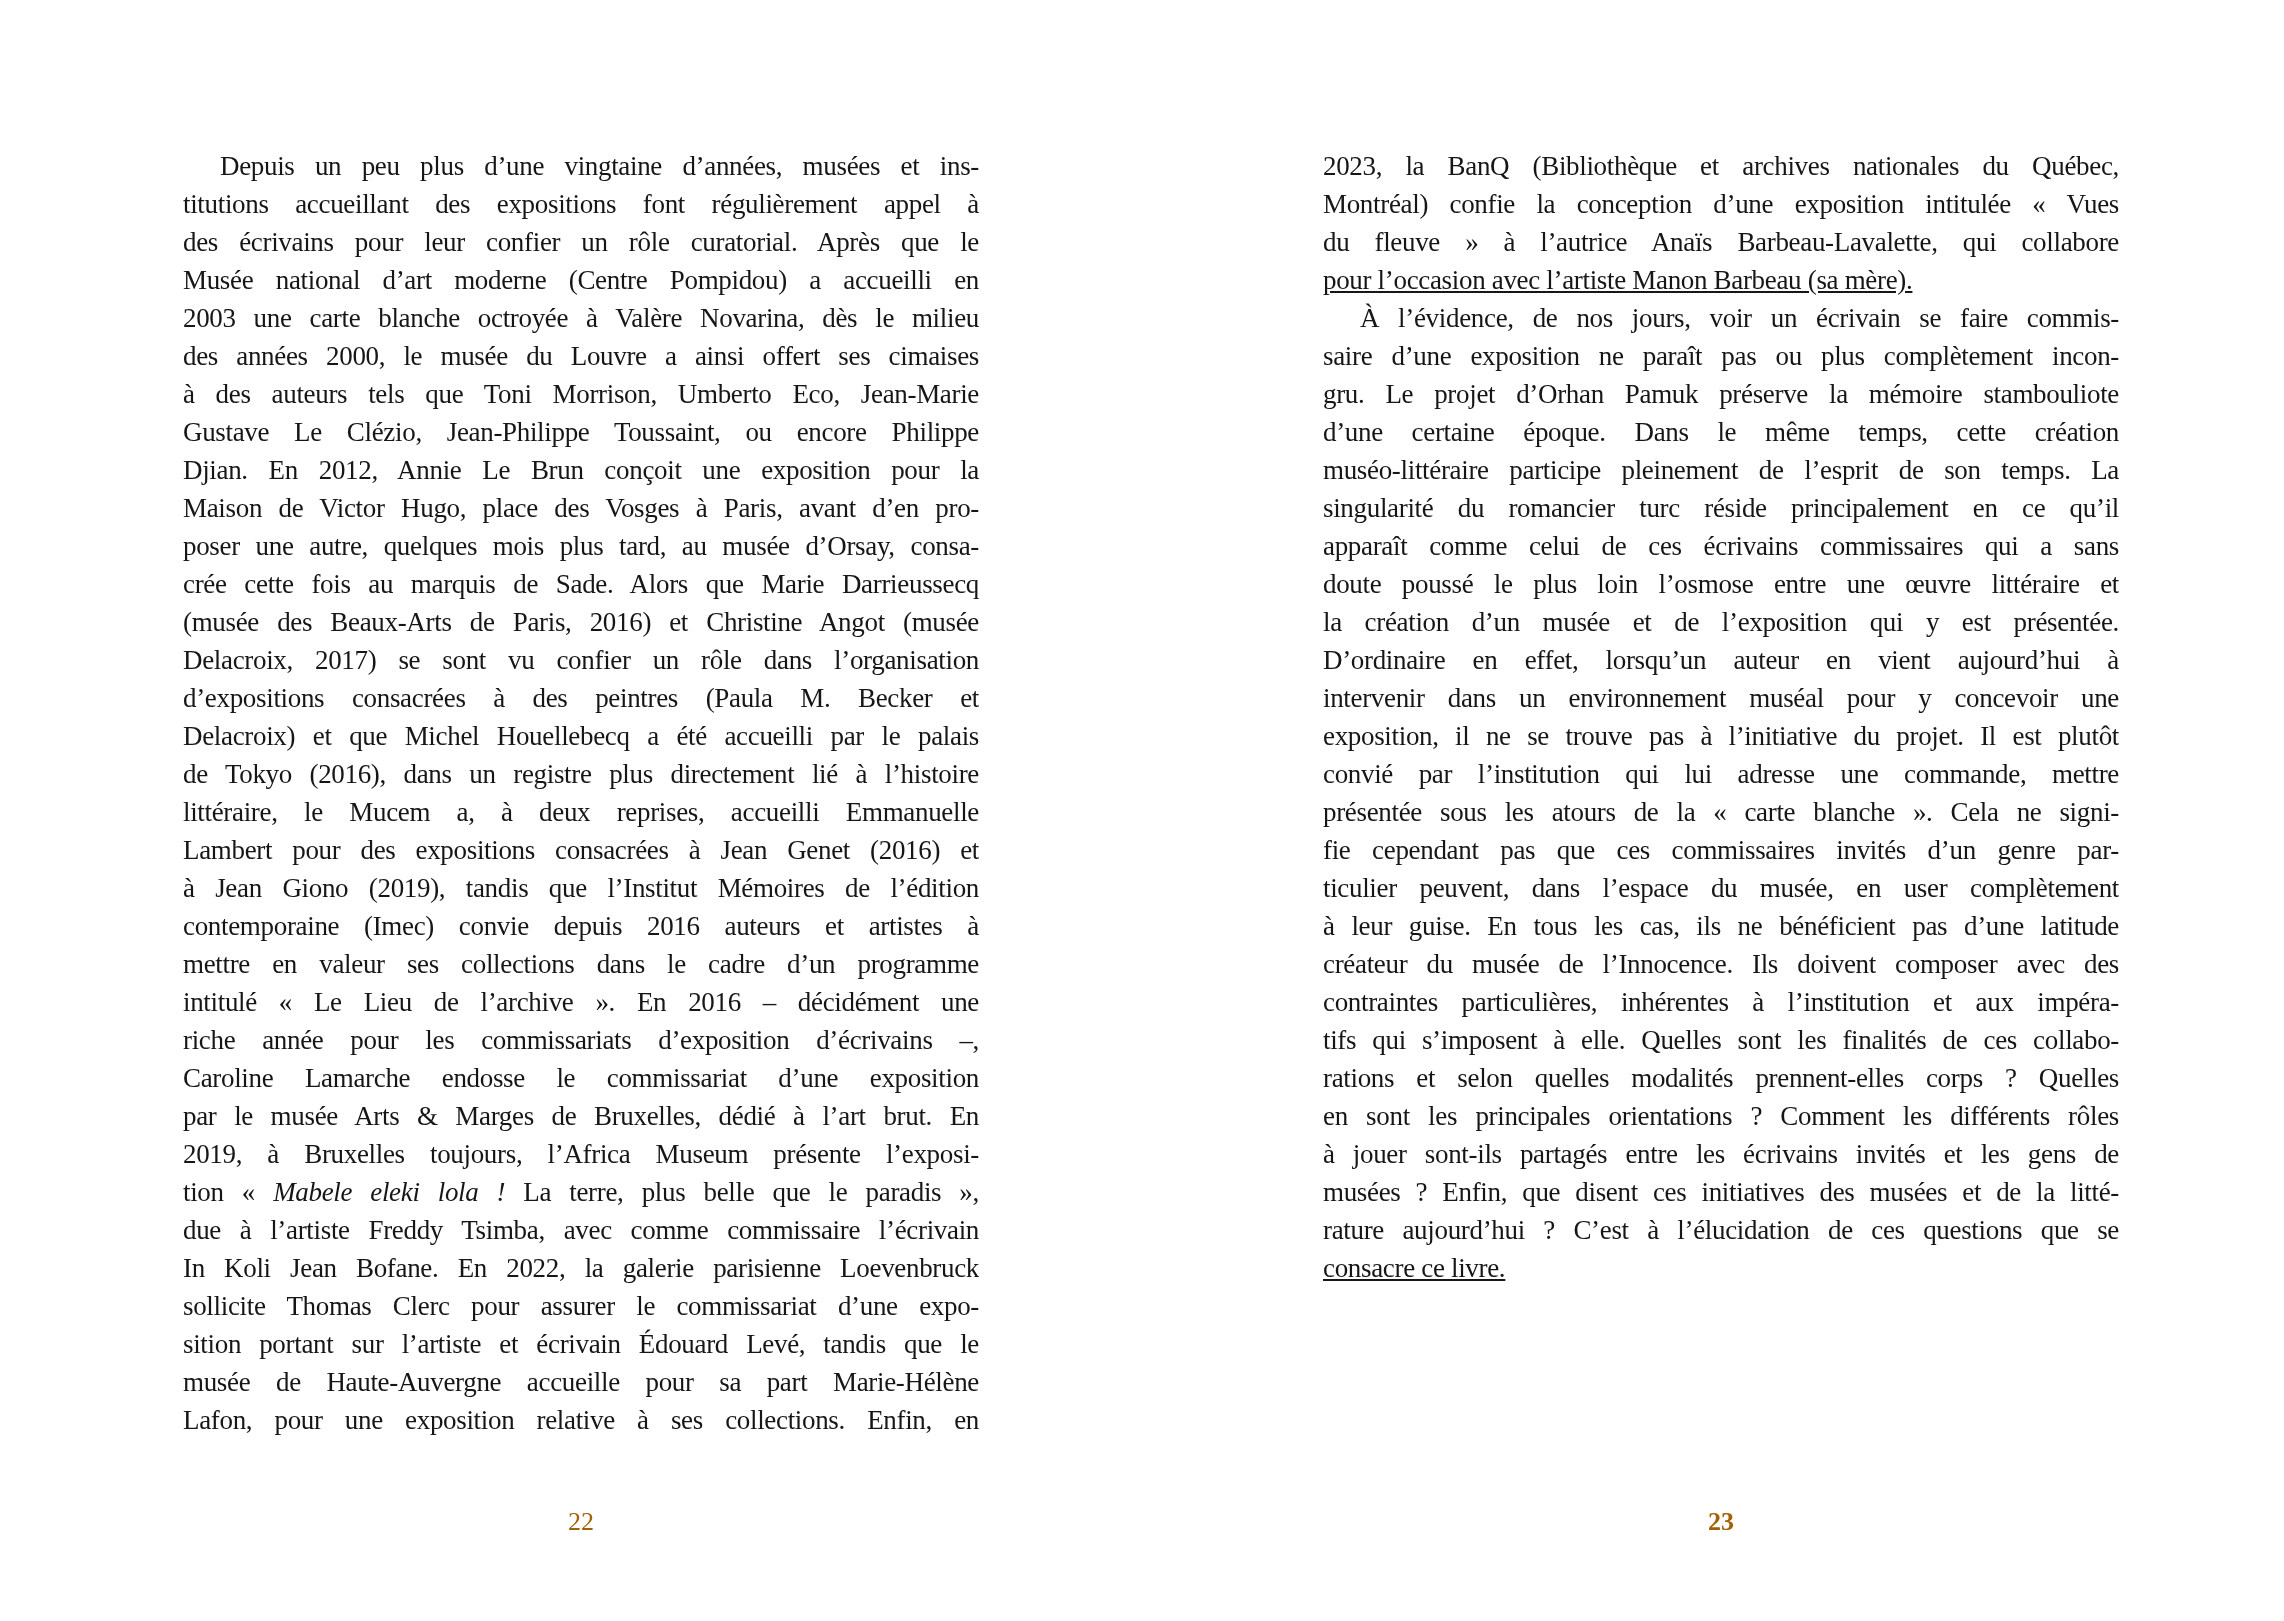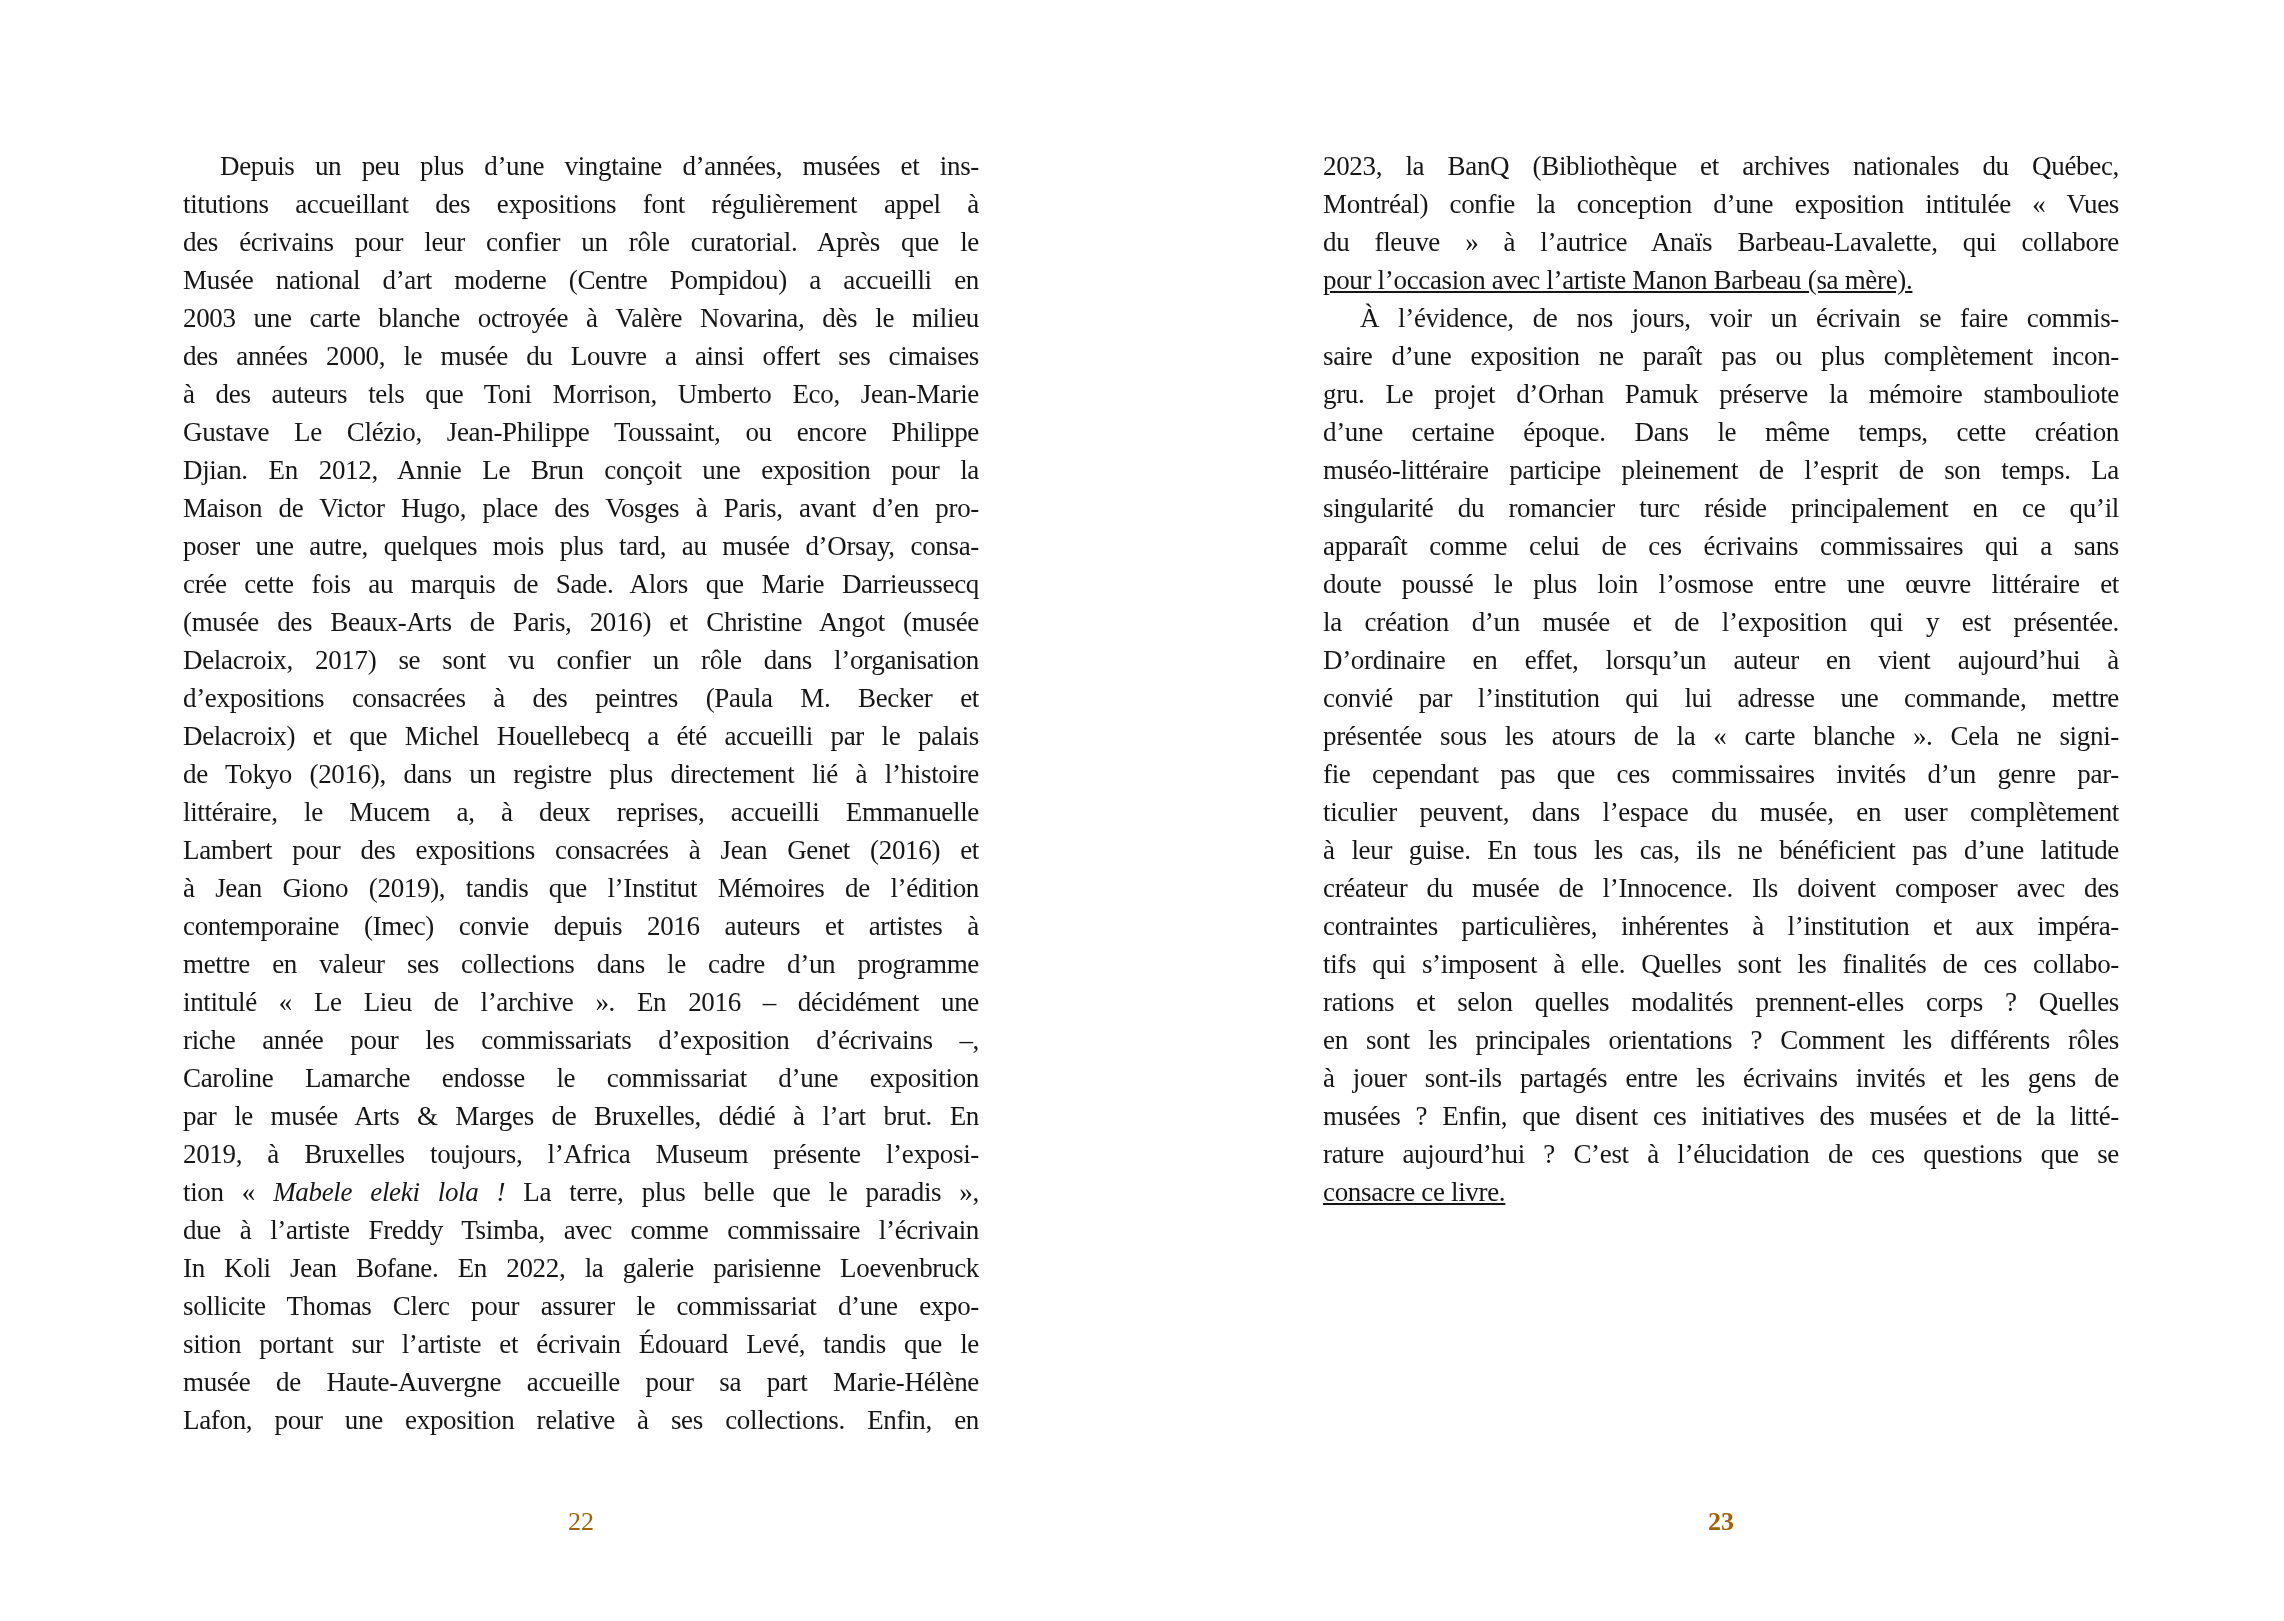--- a/index.html
+++ b/index.html
@@ -106,20 +106,22 @@
       <div class="text-line indent">À l’évidence, de nos jours, voir un écrivain se faire commis-</div>
       <div class="text-line">saire d’une exposition ne paraît pas ou plus complètement incon-</div>
       <div class="text-line">gru. Le projet d’Orhan Pamuk préserve la mémoire stambouliote</div>
       <div class="text-line">d’une certaine époque. Dans le même temps, cette création</div>
       <div class="text-line">muséo-littéraire participe pleinement de l’esprit de son temps. La</div>
       <div class="text-line">singularité du romancier turc réside principalement en ce qu’il</div>
       <div class="text-line">apparaît comme celui de ces écrivains commissaires qui a sans</div>
       <div class="text-line">doute poussé le plus loin l’osmose entre une œuvre littéraire et</div>
       <div class="text-line">la création d’un musée et de l’exposition qui y est présentée.</div>
       <div class="text-line">D’ordinaire en effet, lorsqu’un auteur en vient aujourd’hui à</div>
+      <div class="text-line">intervenir dans un environnement muséal pour y concevoir une</div>
+      <div class="text-line">exposition, il ne se trouve pas à l’initiative du projet. Il est plutôt</div>
       <div class="text-line">convié par l’institution qui lui adresse une commande, mettre</div>
       <div class="text-line">présentée sous les atours de la « carte blanche ». Cela ne signi-</div>
       <div class="text-line">fie cependant pas que ces commissaires invités d’un genre par-</div>
       <div class="text-line">ticulier peuvent, dans l’espace du musée, en user complètement</div>
       <div class="text-line">à leur guise. En tous les cas, ils ne bénéficient pas d’une latitude</div>
       <div class="text-line">créateur du musée de l’Innocence. Ils doivent composer avec des</div>
       <div class="text-line">contraintes particulières, inhérentes à l’institution et aux impéra-</div>
       <div class="text-line">tifs qui s’imposent à elle. Quelles sont les finalités de ces collabo-</div>
       <div class="text-line">rations et selon quelles modalités prennent-elles corps ? Quelles</div>
       <div class="text-line">en sont les principales orientations ? Comment les différents rôles</div>

